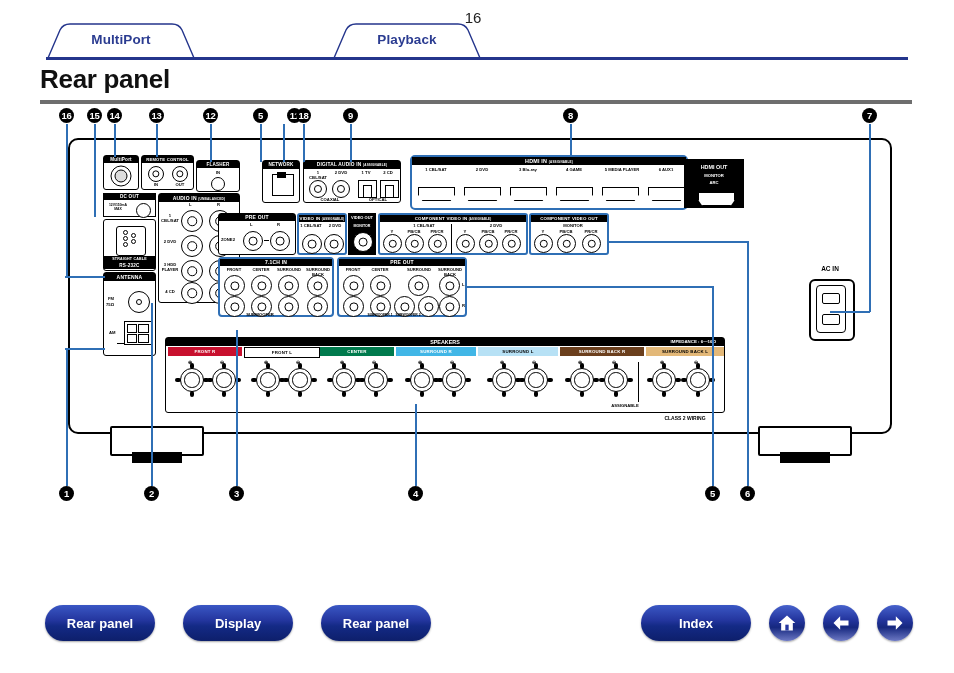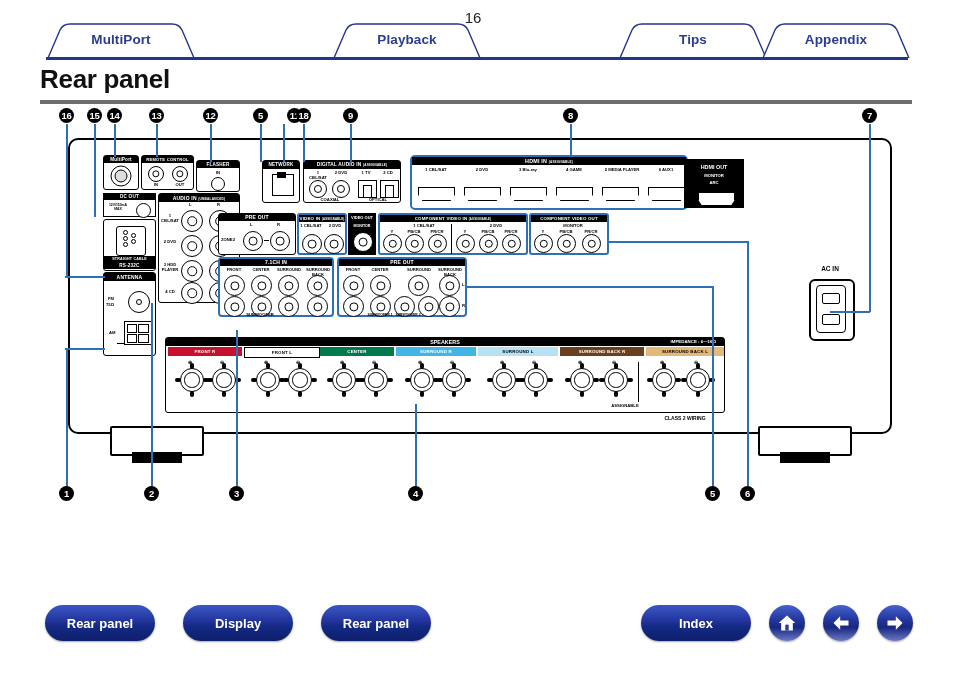--- a/index.html
+++ b/index.html
@@ -115,32 +115,20 @@
       <svg class="tabshape" viewBox="0 0 150 36" preserveAspectRatio="none">
         <path d="M2 36 L14 8 Q17 2 24 2 L126 2 Q133 2 136 8 L148 36" fill="#ffffff" stroke="#24358c" stroke-width="1.4"></path>
       </svg>
       <span class="lbl">MultiPort</span>
     </div>
     <div class="tab" style="left: 332px; width: 150px;">
       <svg class="tabshape" viewBox="0 0 150 36" preserveAspectRatio="none">
         <path d="M2 36 L14 8 Q17 2 24 2 L126 2 Q133 2 136 8 L148 36" fill="#ffffff" stroke="#24358c" stroke-width="1.4"></path>
       </svg>
       <span class="lbl">Playback</span>
-    </div>
-    <div class="tab" style="left: 618px; width: 150px;">
-      <svg class="tabshape" viewBox="0 0 150 36" preserveAspectRatio="none">
-        <path d="M2 36 L14 8 Q17 2 24 2 L126 2 Q133 2 136 8 L148 36" fill="#ffffff" stroke="#24358c" stroke-width="1.4"></path>
-      </svg>
-      <span class="lbl">Tips</span>
-    </div>
-    <div class="tab" style="left: 761px; width: 150px;">
-      <svg class="tabshape" viewBox="0 0 150 36" preserveAspectRatio="none">
-        <path d="M2 36 L14 8 Q17 2 24 2 L126 2 Q133 2 136 8 L148 36" fill="#ffffff" stroke="#24358c" stroke-width="1.4"></path>
-      </svg>
-      <span class="lbl">Appendix</span>
     </div>
   </div>
 <div id="tabline"></div>
 
 <div id="page-title">Rear panel</div>
 <div id="title-rule"></div>
 
 <div id="diagram">
 
   <div id="chassis"></div>

